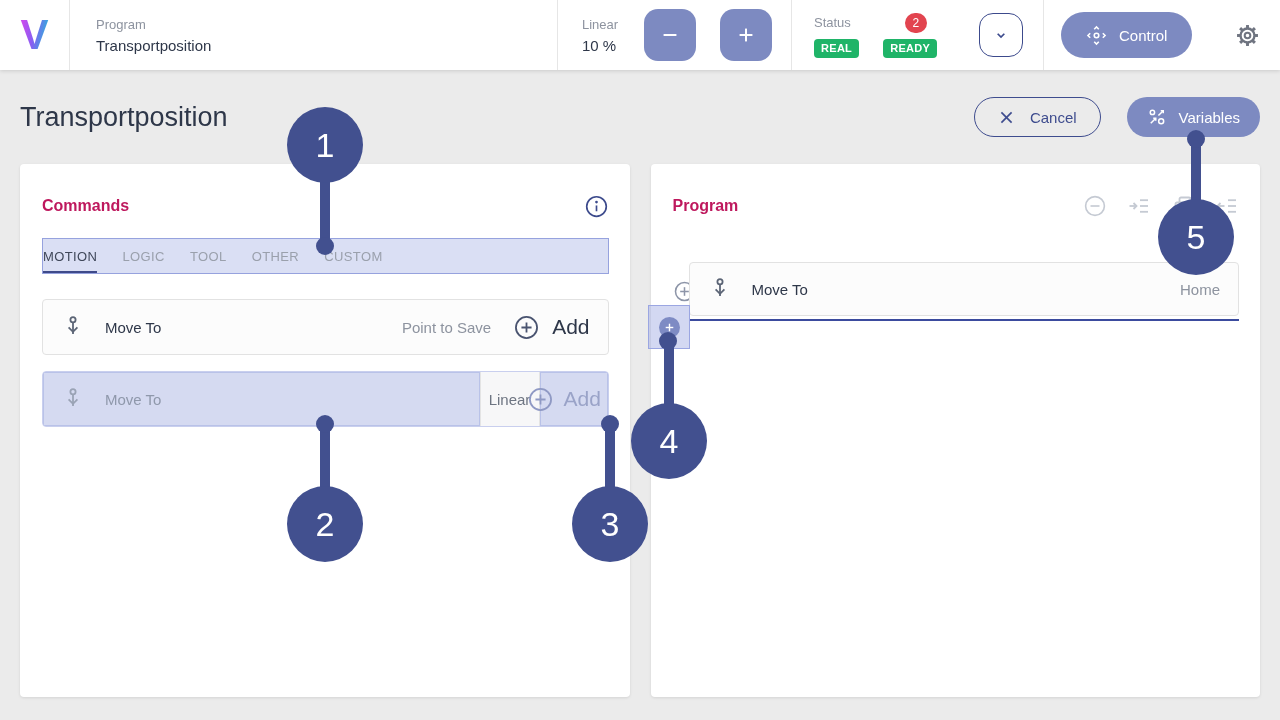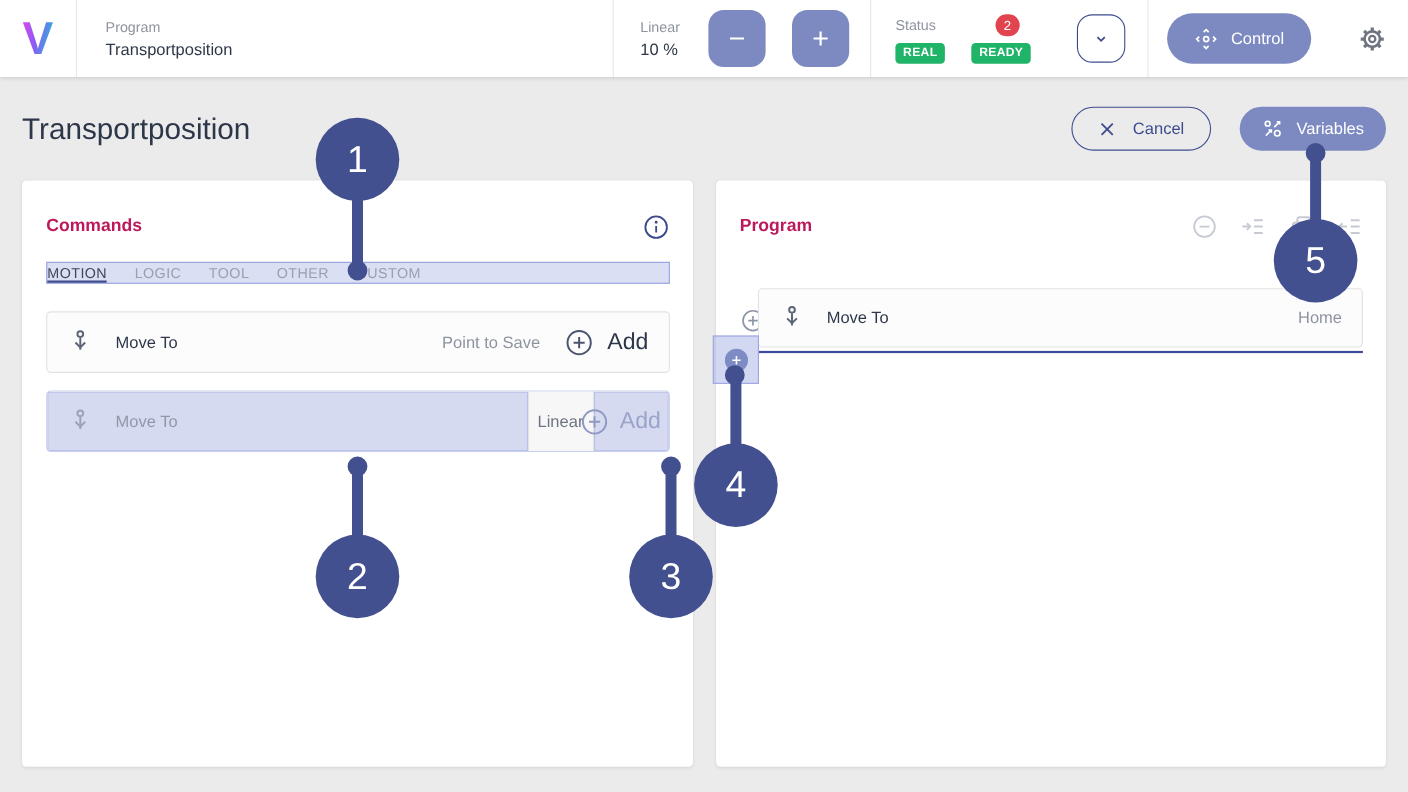--- a/index.html
+++ b/index.html
@@ -52,21 +52,21 @@
   
   .content { display:flex; gap:21px; padding:0 20px; margin-top:15px; }
   .panel { width:610px; height:533px; background:#fff; border-radius:4px; box-shadow:0 1px 3px rgba(0,0,0,.10); padding:0 21px 0 22px; }
   .panel-header { display:flex; align-items:center; justify-content:space-between; padding-top:27px; height:57px; }
   .panel-title { font-size:16px; font-weight:700; color:#be185d; }
   .info-wrap { color:#3c4a8c; cursor:pointer; }
   .program-icons { display:flex; gap:20px; color:#c5cad3; }
   .program-icons > span { cursor:pointer; }
 
   
-  .tabbar { margin-top:17px; height:20px; background:rgba(167,178,229,.42); border:1px solid #96a2de; display:flex; gap:25px; align-items:stretch; }
+  .tabbar { margin-top:17px; height:36px; background:rgba(167,178,229,.42); border:1px solid #96a2de; display:flex; gap:25px; align-items:stretch; }
   .tab { font-size:13px; font-weight:500; letter-spacing:.4px; color:#9aa0ac; display:flex; align-items:center; padding-top:2px; border-bottom:2px solid transparent; cursor:pointer; }
   .tab.active { color:#3f4759; border-bottom-color:#3e4a8a; }
 
   
   .cmd-row { margin-top:25px; height:56px; border:1px solid #e2e2e2; background:#fcfcfc; border-radius:4px; display:flex; align-items:center; overflow:hidden; cursor:pointer; }
   .cmd-row.plain { padding:0 18px; }
   .cmd-icon { color:#5c6576; }
   .cmd-name { margin-left:20px; font-size:15px; color:#2e3749; }
   .cmd-mode { margin-left:auto; font-size:15px; color:#8d939f; }
   .add-plus { margin-left:22px; color:#4a5470; }

